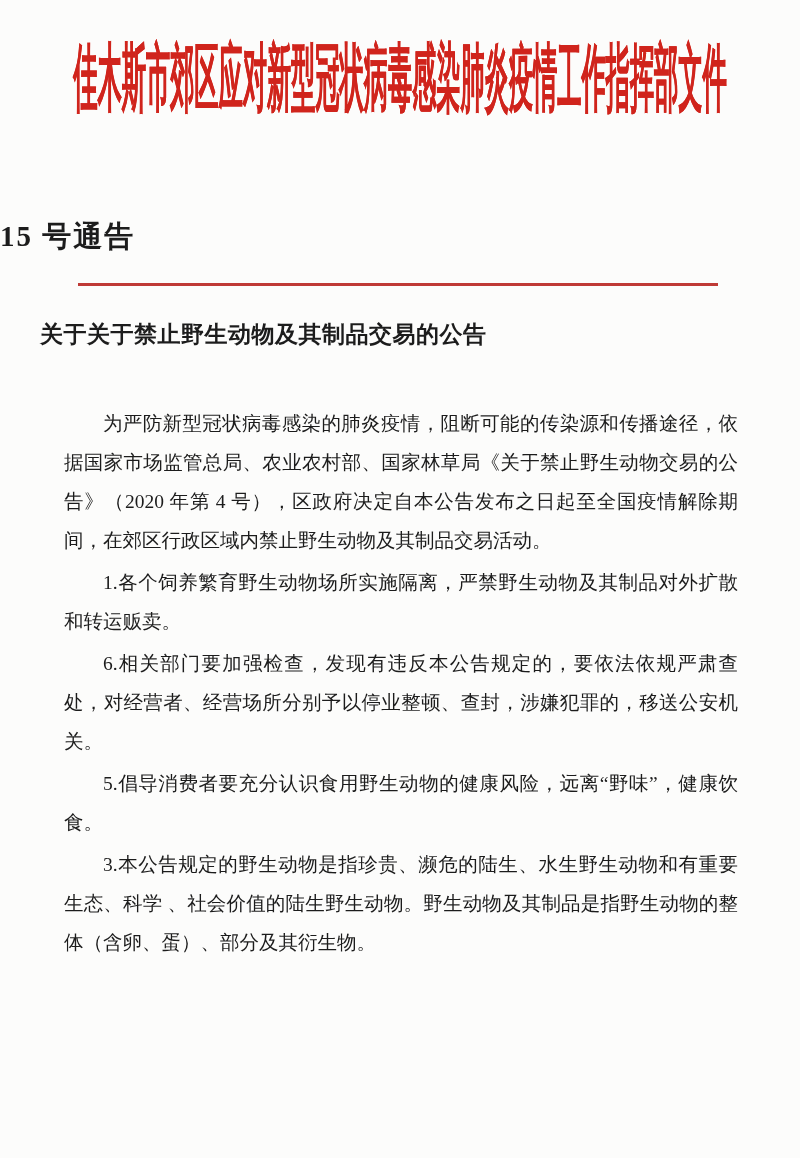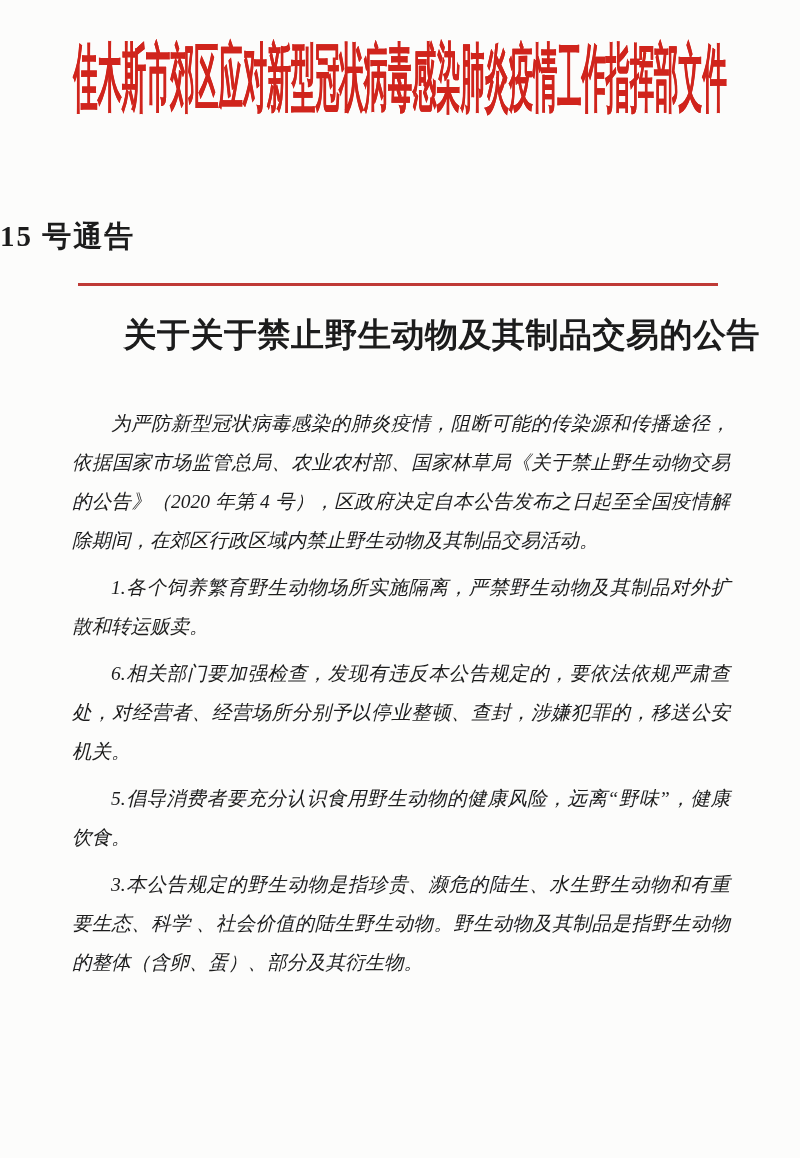--- a/index.html
+++ b/index.html
@@ -58,39 +58,38 @@
   
   .divider {
     height: 3px;
     background: var(--divider-red);
     margin: 27px 82px 0 78px;
   }
 
   
   .doc-title {
     margin: 26px 40px 0 40px;
-    text-align: right;
-    font-size: 33px;
+    text-align: left;
+    font-size: 23px;
     font-weight: bold;
     line-height: 46px;
     letter-spacing: 0.5px;
   }
 
   
   .doc-body {
     margin: 46px 62px 0 64px;
     font-size: 19.5px;
     line-height: 39px;
     text-align: justify;
     text-justify: inter-ideograph;
   }
   .doc-body p {
-    margin: 8px;
+    margin: 0;
     text-indent: 2em;
-    font-style: italic;
   }
   .doc-body p + p {
     margin-top: 3px;
   }
 </style>
 </head>
 <body>
 
 <div class="page">
 

